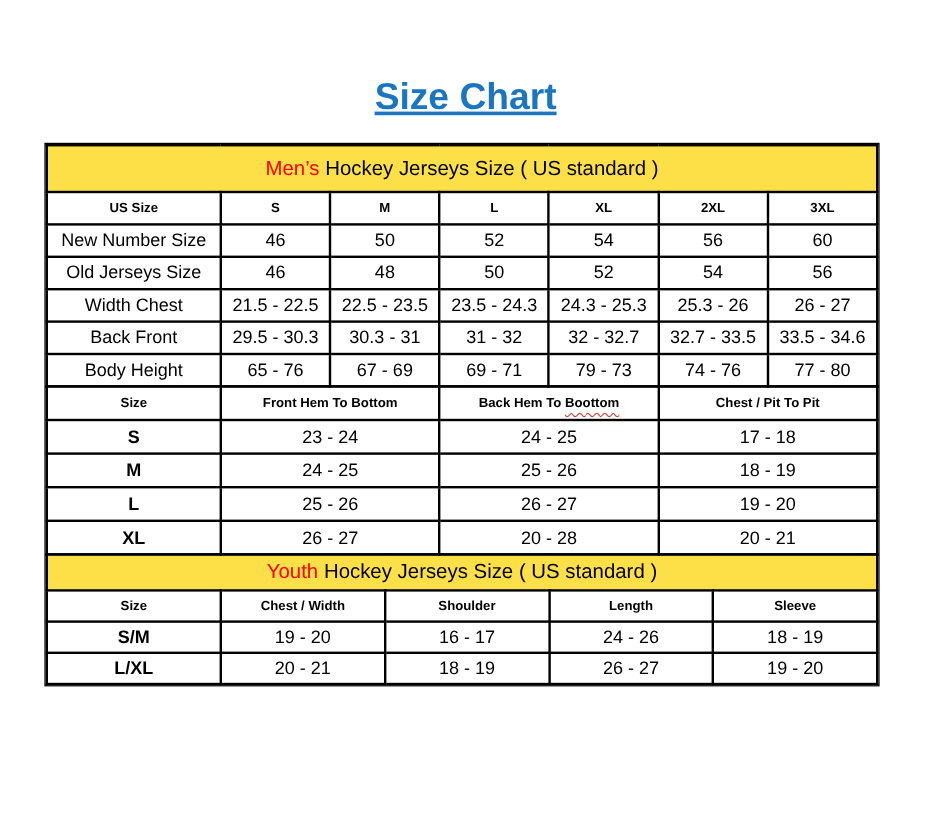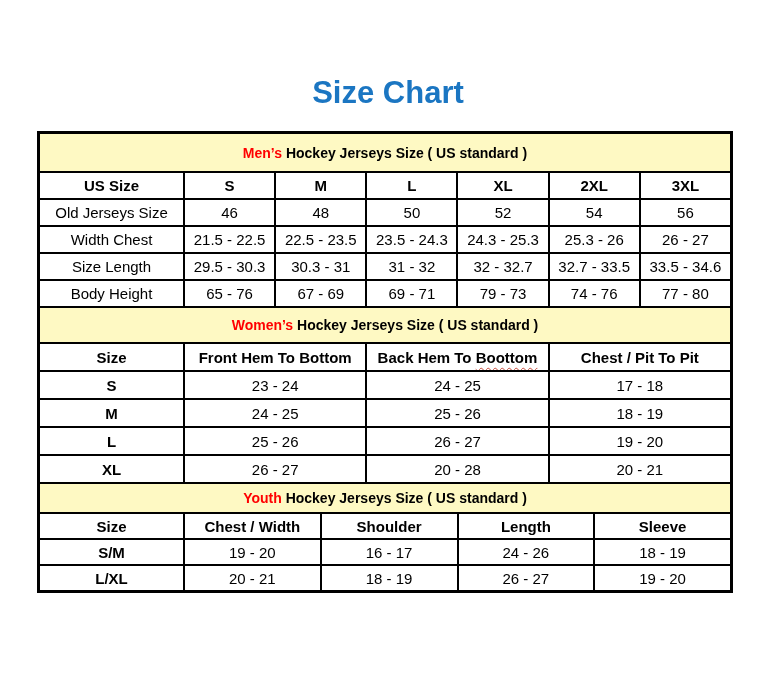--- a/index.html
+++ b/index.html
@@ -6,28 +6,29 @@
     margin: 0;
     padding: 0;
     background: #ffffff;
     width: 776px;
     height: 692px;
     overflow: hidden;
     font-family: "Liberation Sans", sans-serif;
     color: #000000;
   }
   .title {
-    margin: 12px;
+    margin: 0;
     padding-top: 62px;
     text-align: center;
     font-size: 31px;
     line-height: 38px;
     font-weight: bold;
     color: #1B76C2;
     letter-spacing: 0px;
+    text-decoration: underline;
   }
   .chart-wrap {
     width: 694px;
     margin: 19px 0 0 37px;
     border: 1px solid #000000;
   }
   table.szt {
     border-collapse: collapse;
     table-layout: fixed;
     width: 100%;
@@ -38,30 +39,30 @@
   table.szt th, table.szt td {
     border: 2px solid #000000;
     text-align: center;
     vertical-align: middle;
     padding: 0 2px;
     overflow: hidden;
     white-space: nowrap;
   }
   col.c-label { width: 145px; }
   tr.band > td {
-    background: #fef9c3;
-    font-weight: bold;
-    font-size: 14px;
+    background: #fde047;
+    font-weight: normal;
+    font-size: 17px;
   }
   .t-men   tr.band > td { height: 37px; }
   .t-women tr.band > td { height: 34px; }
   .t-youth tr.band > td { height: 28px; }
   .accent { color: #FF0000; }
   tr.head > th {
-    font-size: 15px;
+    font-size: 11px;
     font-weight: bold;
   }
   .t-men   tr.head > th { height: 25px; }
   .t-women tr.head > th { height: 26px; }
   .t-youth tr.head > th { height: 24px; }
   tr.r > td {
     font-size: 15px;
     font-weight: normal;
   }
   .t-men   tr.r > td { height: 25px; }
@@ -105,39 +106,48 @@
       <tr class="head">
         <th>US Size</th>
         <th>S</th>
         <th>M</th>
         <th>L</th>
         <th>XL</th>
         <th>2XL</th>
         <th>3XL</th>
       </tr>
       <tr class="r">
+        <td class="rowlabel">New Number Size</td>
+        <td>46</td>
+        <td>50</td>
+        <td>52</td>
+        <td>54</td>
+        <td>56</td>
+        <td>60</td>
+      </tr>
+      <tr class="r">
         <td class="rowlabel">Old Jerseys Size</td>
         <td>46</td>
         <td>48</td>
         <td>50</td>
         <td>52</td>
         <td>54</td>
         <td>56</td>
       </tr>
       <tr class="r">
         <td class="rowlabel">Width Chest</td>
         <td>21.5 - 22.5</td>
         <td>22.5 - 23.5</td>
         <td>23.5 - 24.3</td>
         <td>24.3 - 25.3</td>
         <td>25.3 - 26</td>
         <td>26 - 27</td>
       </tr>
       <tr class="r">
-        <td class="rowlabel">Size Length</td>
+        <td class="rowlabel">Back Front</td>
         <td>29.5 - 30.3</td>
         <td>30.3 - 31</td>
         <td>31 - 32</td>
         <td>32 - 32.7</td>
         <td>32.7 - 33.5</td>
         <td>33.5 - 34.6</td>
       </tr>
       <tr class="r">
         <td class="rowlabel">Body Height</td>
         <td>65 - 76</td>
@@ -151,23 +161,20 @@
       </table>
 
     <table class="szt t-women">
       <colgroup>
           <col class="c-label">
           <col>
           <col>
           <col>
         </colgroup>
       <tbody>
-          <tr class="band">
-        <td colspan="4"><span class="accent">Women’s</span><span> Hockey Jerseys Size ( US standard )</span></td>
-      </tr>
       <tr class="head">
         <th>Size</th>
         <th>Front Hem To Bottom</th>
         <th><span>Back Hem To </span><span class="typo">Boottom</span></th>
         <th>Chest / Pit To Pit</th>
       </tr>
       <tr class="r">
         <td class="rowlabel">S</td>
         <td>23 - 24</td>
         <td>24 - 25</td>

